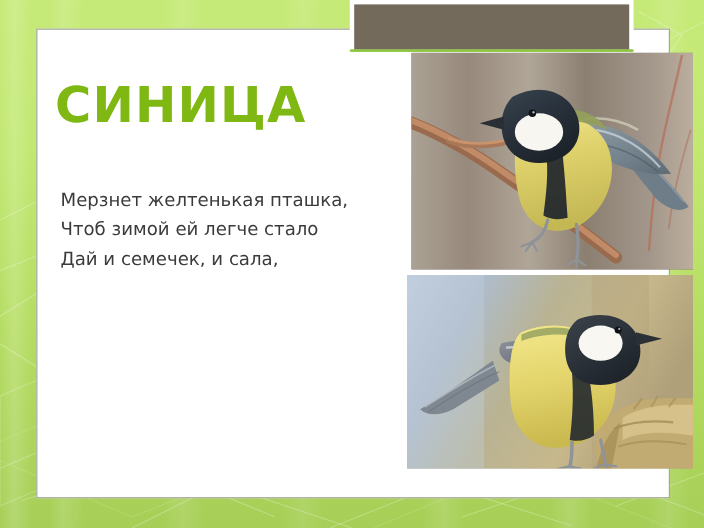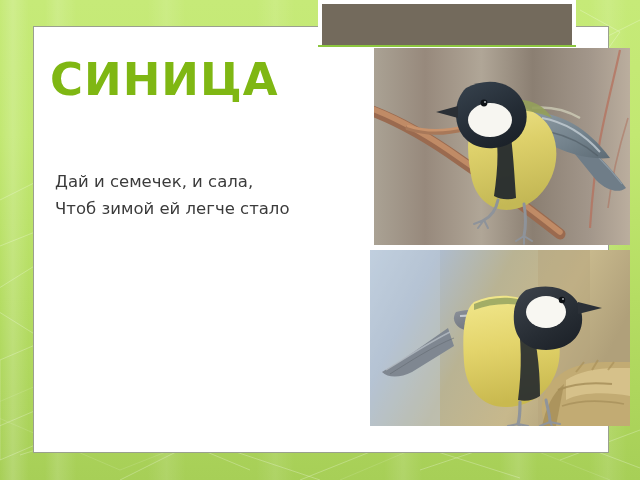--- a/index.html
+++ b/index.html
@@ -52,21 +52,21 @@
     position:absolute;
     left:33px; top:26px; width:576px; height:427px;
     background:#ffffff;
     border:1px solid #9aa08f;
     box-shadow:0 0 0 0 rgba(0,0,0,0);
     z-index:3;
   }
 
   
   #title {
-    position:absolute; left:50px; top:57px;
+    position:absolute; left:50px; top:73px;
     font-size:45px; font-weight:bold;
     color:#7fb713;
     letter-spacing:1px;
     line-height:1;
     z-index:6;
     white-space:nowrap;
   }
 
   
   #poem {
@@ -161,22 +161,23 @@
       <path d="M-20 410 L120 350 L260 415 L120 470 Z"></path>
       <path d="M340 480 L470 425 L610 480"></path>
     </g>
   </svg>
 
   <div id="card"></div>
 
   <div id="title">СИНИЦА</div>
 
   <div id="poem">
+    <div>Мерзнет желтенькая пташка,</div>
+    <div>Чтоб зимой ей легче стало</div>
     <div>Дай и семечек, и сала,</div>
-    <div>Чтоб зимой ей легче стало</div>
   </div>
 
   <div id="gray-rect">
     <div class="fill"></div>
   </div>
 
   <div id="photo1">
     <div class="bg2"></div>
 
     <svg width="256" height="197" viewBox="0 0 256 197" style="position:absolute;inset:0">

